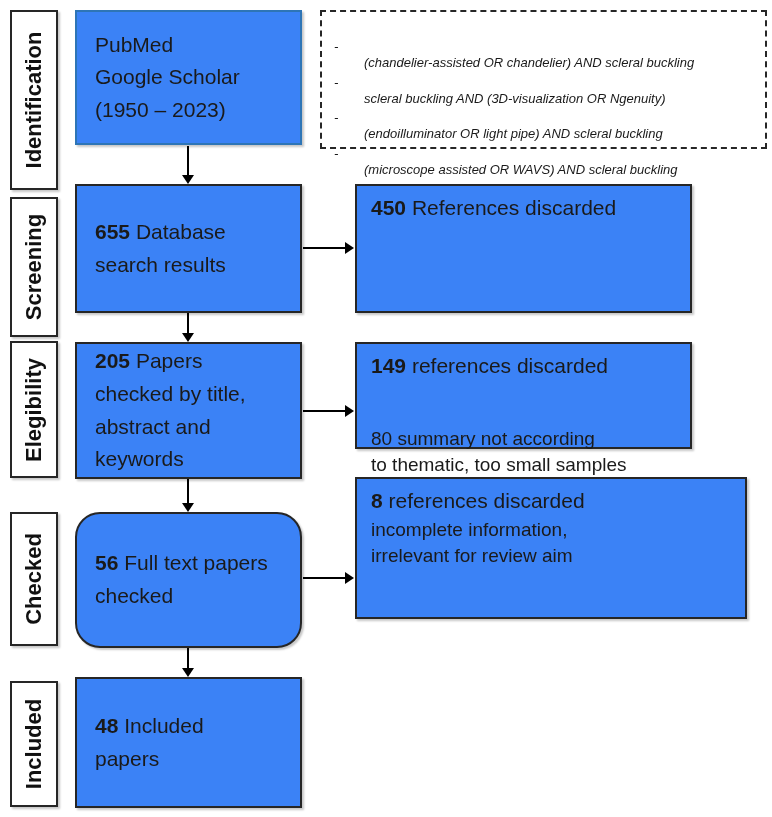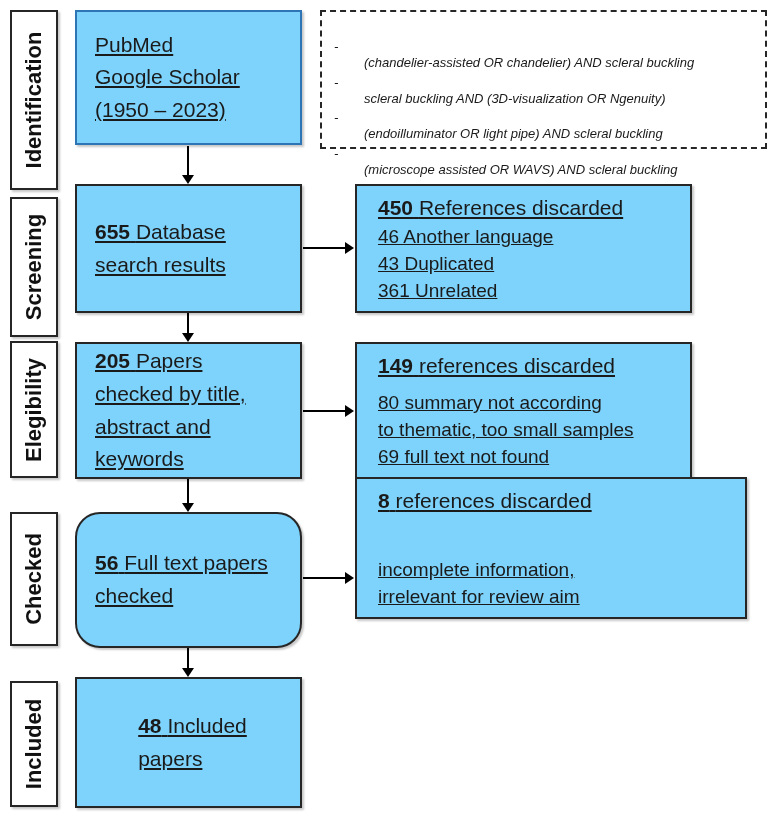--- a/index.html
+++ b/index.html
@@ -1,36 +1,36 @@
 <!DOCTYPE html>
 <html><head>
 <meta charset="utf-8">
 <style>
   html,body{margin:0;padding:0;background:#ffffff;}
   .canvas{
     position:relative;width:772px;height:817px;background:#ffffff;
     font-family:"Liberation Sans",sans-serif;color:#1a1a1a;overflow:hidden;
   }
   
-  .box{position:absolute;background:#7dd3fc;border:2px solid #262626;box-sizing:border-box;
-       box-shadow:2px 2px 2px rgba(0,0,0,0.22);text-decoration:underline;}
+  .box{position:absolute;background:#3b82f6;border:2px solid #262626;box-sizing:border-box;
+       box-shadow:2px 2px 2px rgba(0,0,0,0.22);}
   .box-source{border-color:#2E75B6;}
   .box-dashed{position:absolute;background:#fff;border:2px dashed #262626;box-sizing:border-box;}
   
   .stage{position:absolute;left:10px;width:48px;background:#fff;border:2px solid #262626;
          box-sizing:border-box;display:flex;align-items:center;justify-content:center;
          box-shadow:2px 2px 2px rgba(0,0,0,0.22);}
   .stage span{transform:rotate(-90deg);white-space:nowrap;font-size:22px;font-weight:bold;color:#111;}
   
   .flow{display:flex;flex-direction:column;justify-content:center;padding:6px 10px 6px 18px;
         font-size:21px;line-height:1.55;}
   .flow .line-wrap{white-space:pre-line;}
   .num{font-weight:bold;}
   
-  .discard{display:flex;flex-direction:column;justify-content:space-between;padding:6px 8px 6px 21px;}
+  .discard{display:flex;flex-direction:column;justify-content:flex-start;padding:6px 8px 6px 14px;}
   .discard .title{font-size:21px;line-height:1.5;}
   .discard .details{font-size:19px;line-height:1.42;white-space:pre-line;}
   
   .queries{padding:25px 8px 0 12px;}
   .query-row{display:flex;font-size:13px;font-style:italic;line-height:1.5;color:#1a1a1a;}
   .query-row .dash{width:30px;flex:0 0 30px;text-align:left;}
   .query-row .qtext{flex:1;margin-top:16px;}
   
   .arrow-v{position:absolute;width:12px;}
   .arrow-v .shaft{position:absolute;left:5px;top:0;bottom:7px;width:2px;background:#000;}
@@ -89,51 +89,48 @@
     </div>
   </div>
 
   <div class="box flow" style="left:75px;top:184px;width:227px;height:129px;">
     <div class="line-wrap"><span class="num">655</span> <span class="line-wrap">Database
 search results</span></div>
   </div>
 
   <div class="box discard" style="left:355px;top:184px;width:337px;height:129px;">
     <div class="title"><span class="num">450</span> <span>References discarded</span></div>
-    <div class="details">46 Another language
-43 Duplicated
-361 Unrelated</div>
   </div>
 
   <div class="box flow" style="left:75px;top:342px;width:227px;height:137px;">
     <div class="line-wrap"><span class="num">205</span> <span class="line-wrap">Papers
 checked by title,
 abstract and
 keywords</span></div>
   </div>
 
-  <div class="box discard" style="left:355px;top:342px;width:337px;height:137px;">
+  <div class="box discard" style="left:355px;top:342px;width:337px;height:107px;gap:44px;">
     <div class="title"><span class="num">149</span> <span>references discarded</span></div>
     <div class="details">80 summary not according
 to thematic, too small samples
 69 full text not found</div>
   </div>
 
   <div class="box flow" style="left:75px;top:512px;width:227px;height:136px;border-radius:25px;">
     <div class="line-wrap"><span class="num">56</span> <span class="line-wrap">Full text papers
 checked</span></div>
   </div>
 
   <div class="box discard" style="left:355px;top:477px;width:392px;height:142px;">
     <div class="title"><span class="num">8</span> <span>references discarded</span></div>
     <div class="details">incomplete information,
 irrelevant for review aim</div>
   </div>
 
-  <div class="box flow" style="left:75px;top:677px;width:227px;height:131px;align-items:center;">
+  <div class="box flow" style="left:75px;top:677px;width:227px;height:131px;">
     <div class="line-wrap"><span class="num">48</span> <span class="line-wrap">Included
 papers</span></div>
   </div>
 
   <div class="arrow-v" style="left:182px;top:146px;height:38px;">
     <div class="shaft"></div>
     <div class="head"></div>
   </div>
   <div class="arrow-v" style="left:182px;top:313px;height:29px;">
     <div class="shaft"></div>

